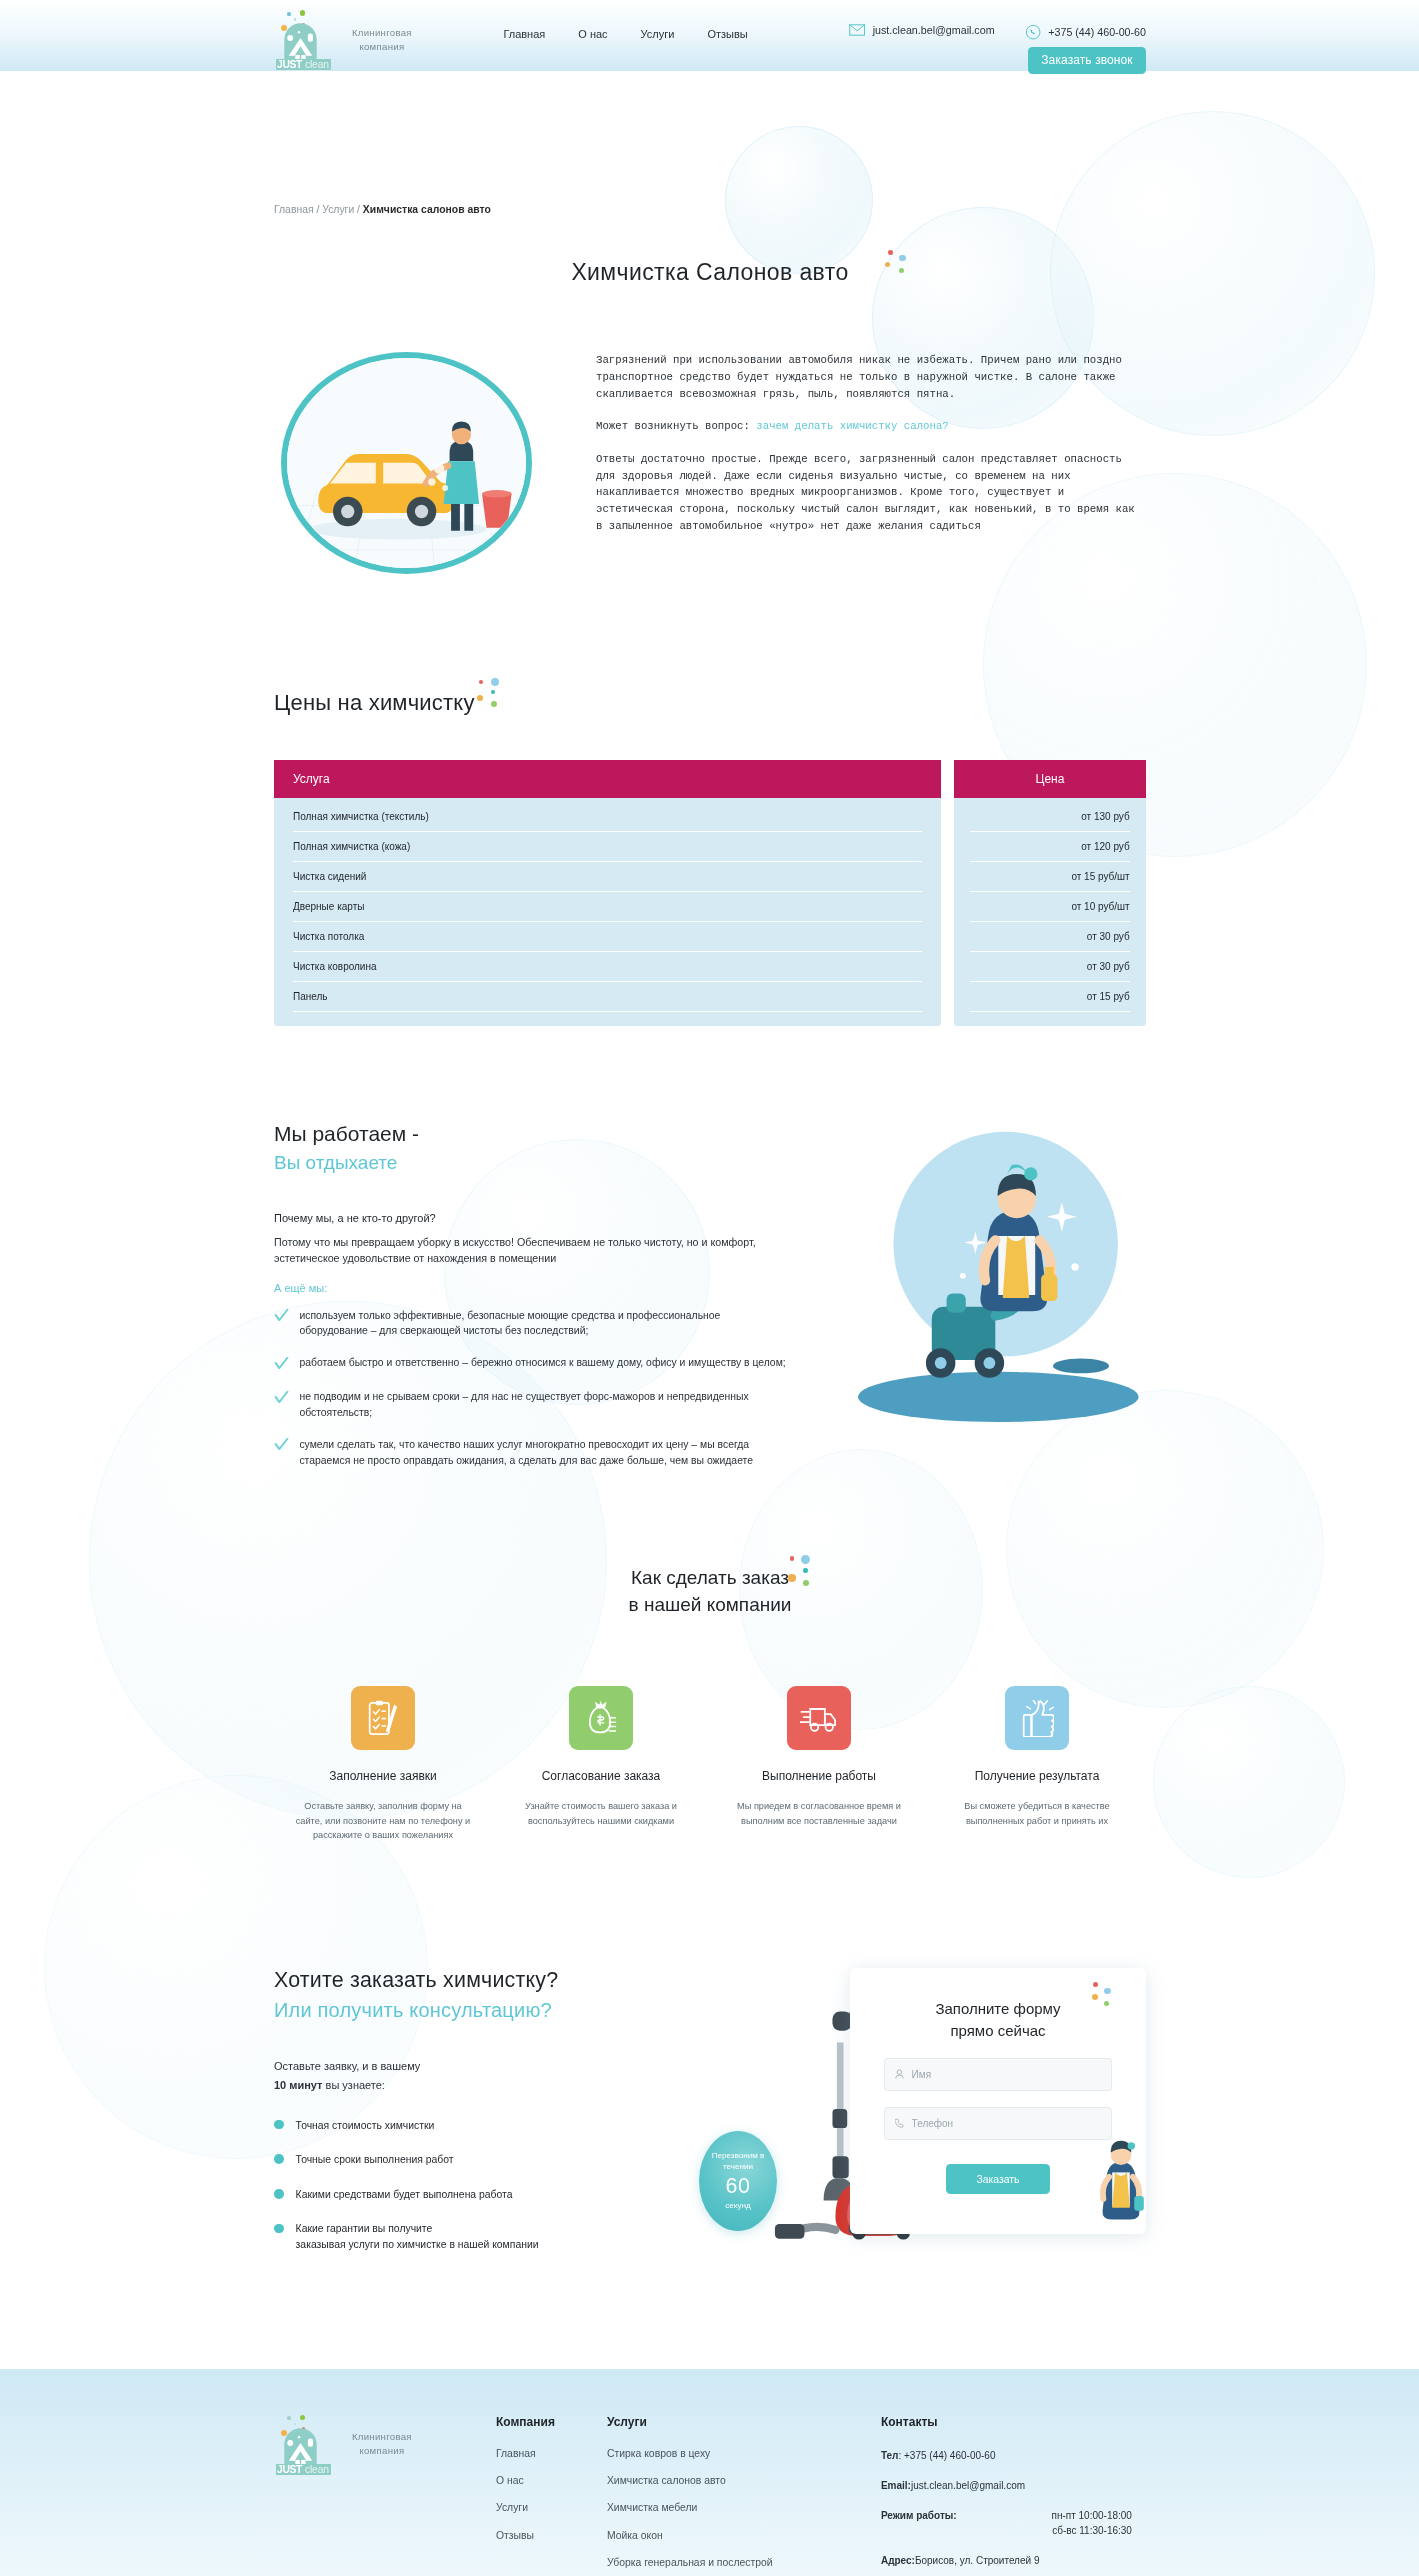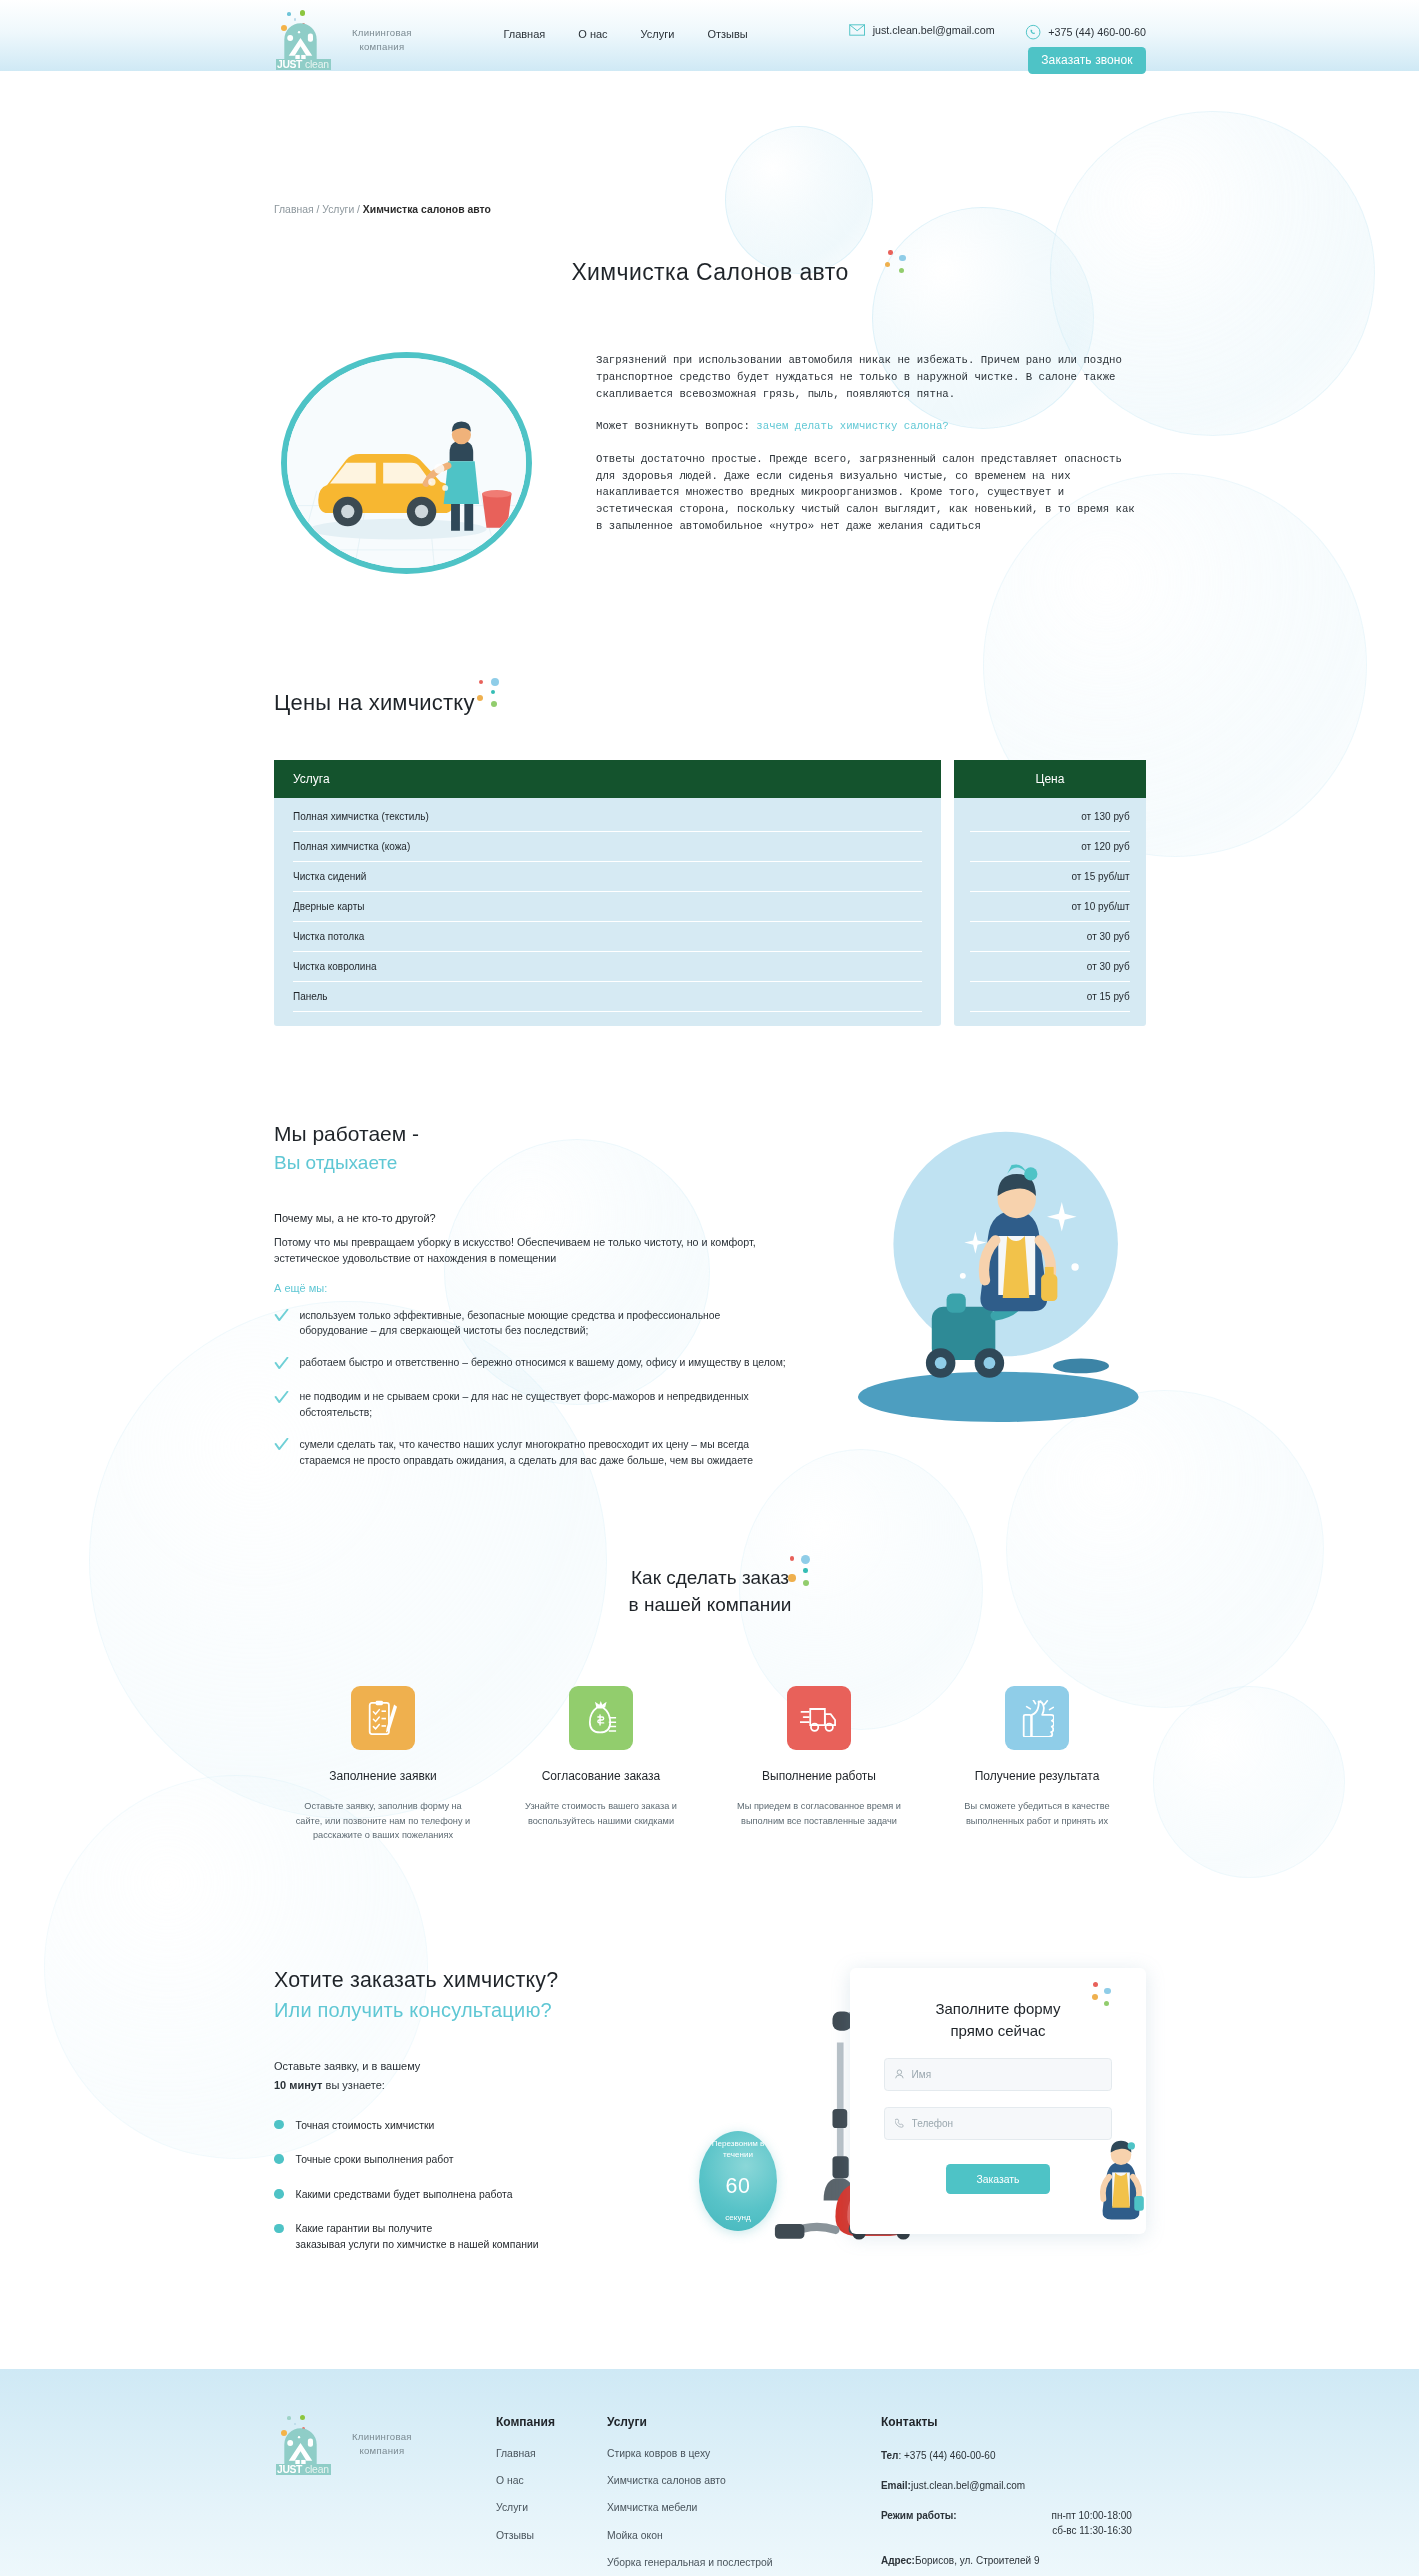--- a/index.html
+++ b/index.html
@@ -85,21 +85,21 @@
   .hero-text { flex:1; padding-top:10.4px; }
   .hero-text p { font-size:10.7px; line-height:1.55; color:#2b3238; margin-bottom:16.3px; }
   .hero-text .accent { color:#63c9d6; }
 
   
   .prices { margin-top:104px; }
   .price-table { display:flex; gap:13.3px; margin-top:44px; }
   .pt-left { flex:1; background:#d6eaf3; border-radius:3px; }
   .pt-right { width:192px; background:#d6eaf3; border-radius:3px; }
   .pt-head {
-    background:#14532d; color:#fff; font-size:12px; padding:12px 19px;
+    background:#be185d; color:#fff; font-size:12px; padding:12px 19px;
   }
   .pt-right .pt-head { text-align:center; }
   .pt-body { padding:4.4px 19px 13.3px 19px; }
   .pt-right .pt-body { padding:4.4px 16.3px 13.3px 16.3px; }
   .pt-row {
     font-size:10px; color:#1f2429; padding:9px 0 9px 0;
     border-bottom:0.7px solid #ffffff;
   }
   .pt-row:last-child { border-bottom:0.7px solid #ffffff; }
   .pt-right .pt-row { text-align:right; font-weight:normal; }
@@ -142,21 +142,21 @@
   .cta-lead b { font-weight:bold; }
   .cta-list { margin-top:22px; }
   .cta-li { display:flex; align-items:flex-start; gap:12px; margin-bottom:19px; }
   .cta-li .dot { width:9.6px; height:9.6px; border-radius:50%; background:#4ec3c6; flex:none; margin-top:2.2px; }
   .cta-li p { font-size:10.4px; line-height:1.5; color:#1f2429; }
   .badge60 {
     position:absolute; right:15px; top:163px;
     width:78px; height:100px; border-radius:50%;
     background:radial-gradient(circle at 60% 35%, #8bd7d8 0%, #58c3c8 55%, #43b6bc 100%);
     color:#fff; display:flex; flex-direction:column; align-items:center; justify-content:center;
-    text-align:center; line-height:1.25; box-shadow:0 2.2px 10.4px rgba(80,180,190,.3);gap:12px;
+    text-align:center; line-height:1.25; box-shadow:0 2.2px 10.4px rgba(80,180,190,.3);
   }
   .badge60 .s { font-size:8.1px; }
   .badge60 .n { font-size:21.4px; margin:1.5px 0 0.7px; letter-spacing:0.7px; }
 
   .cta-right { flex:1; display:flex; justify-content:flex-end; position:relative; }
   .vac { position:absolute; left:-30px; bottom:-7.4px; width:155px; height:244px; }
   .form-card {
     width:296px; background:#fff; border-radius:6px;
     box-shadow:0 3px 19px rgba(120,160,180,.22);
     padding:30px 34px 40px; position:relative; z-index:3;

